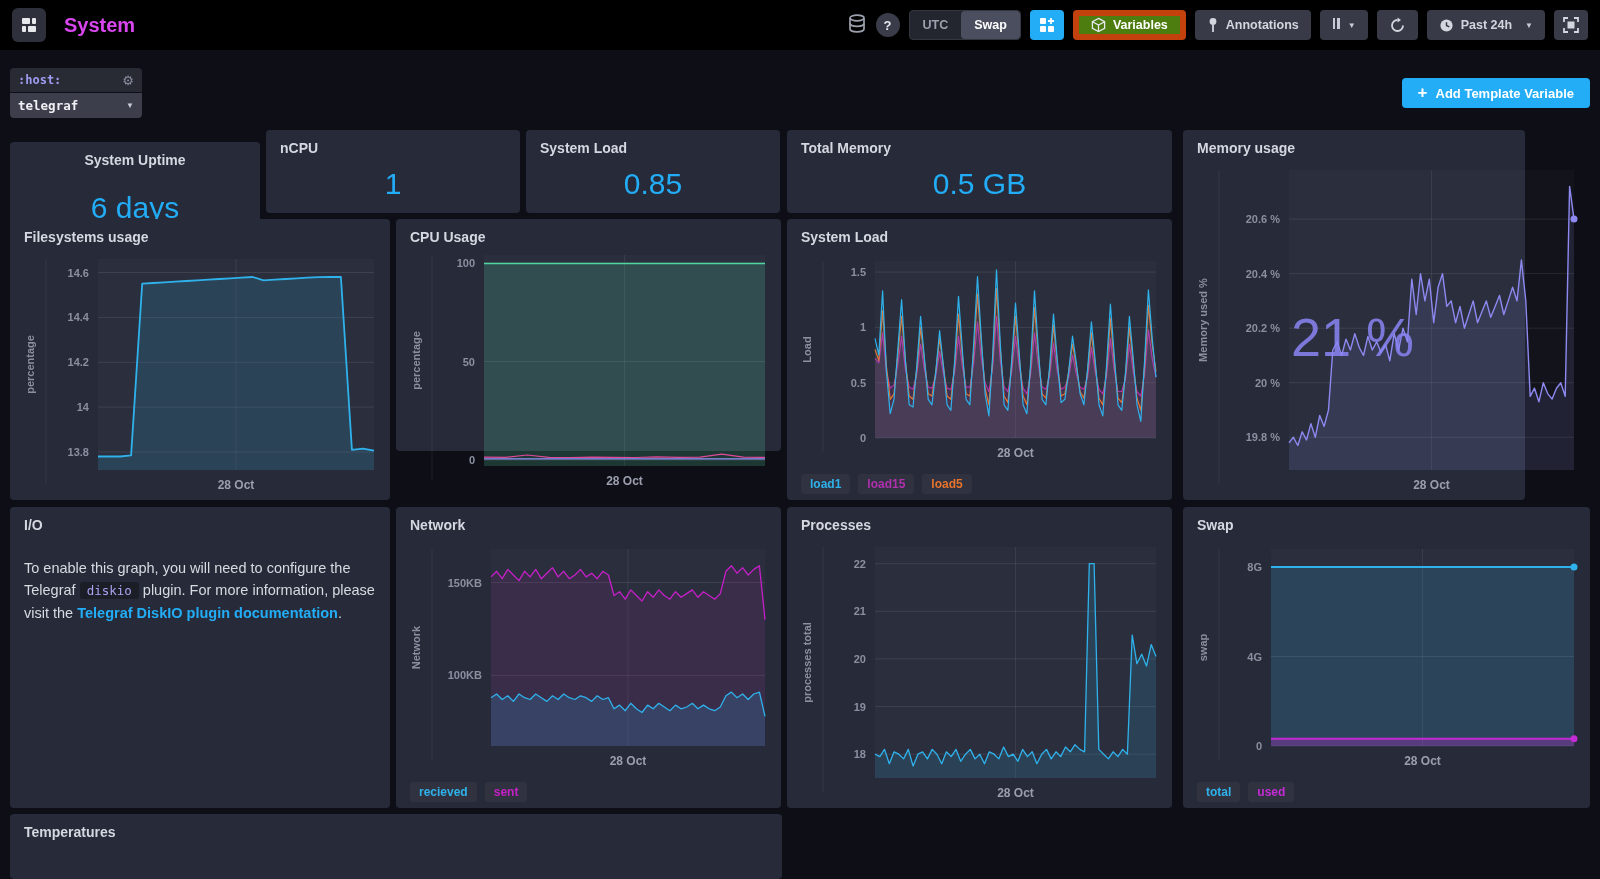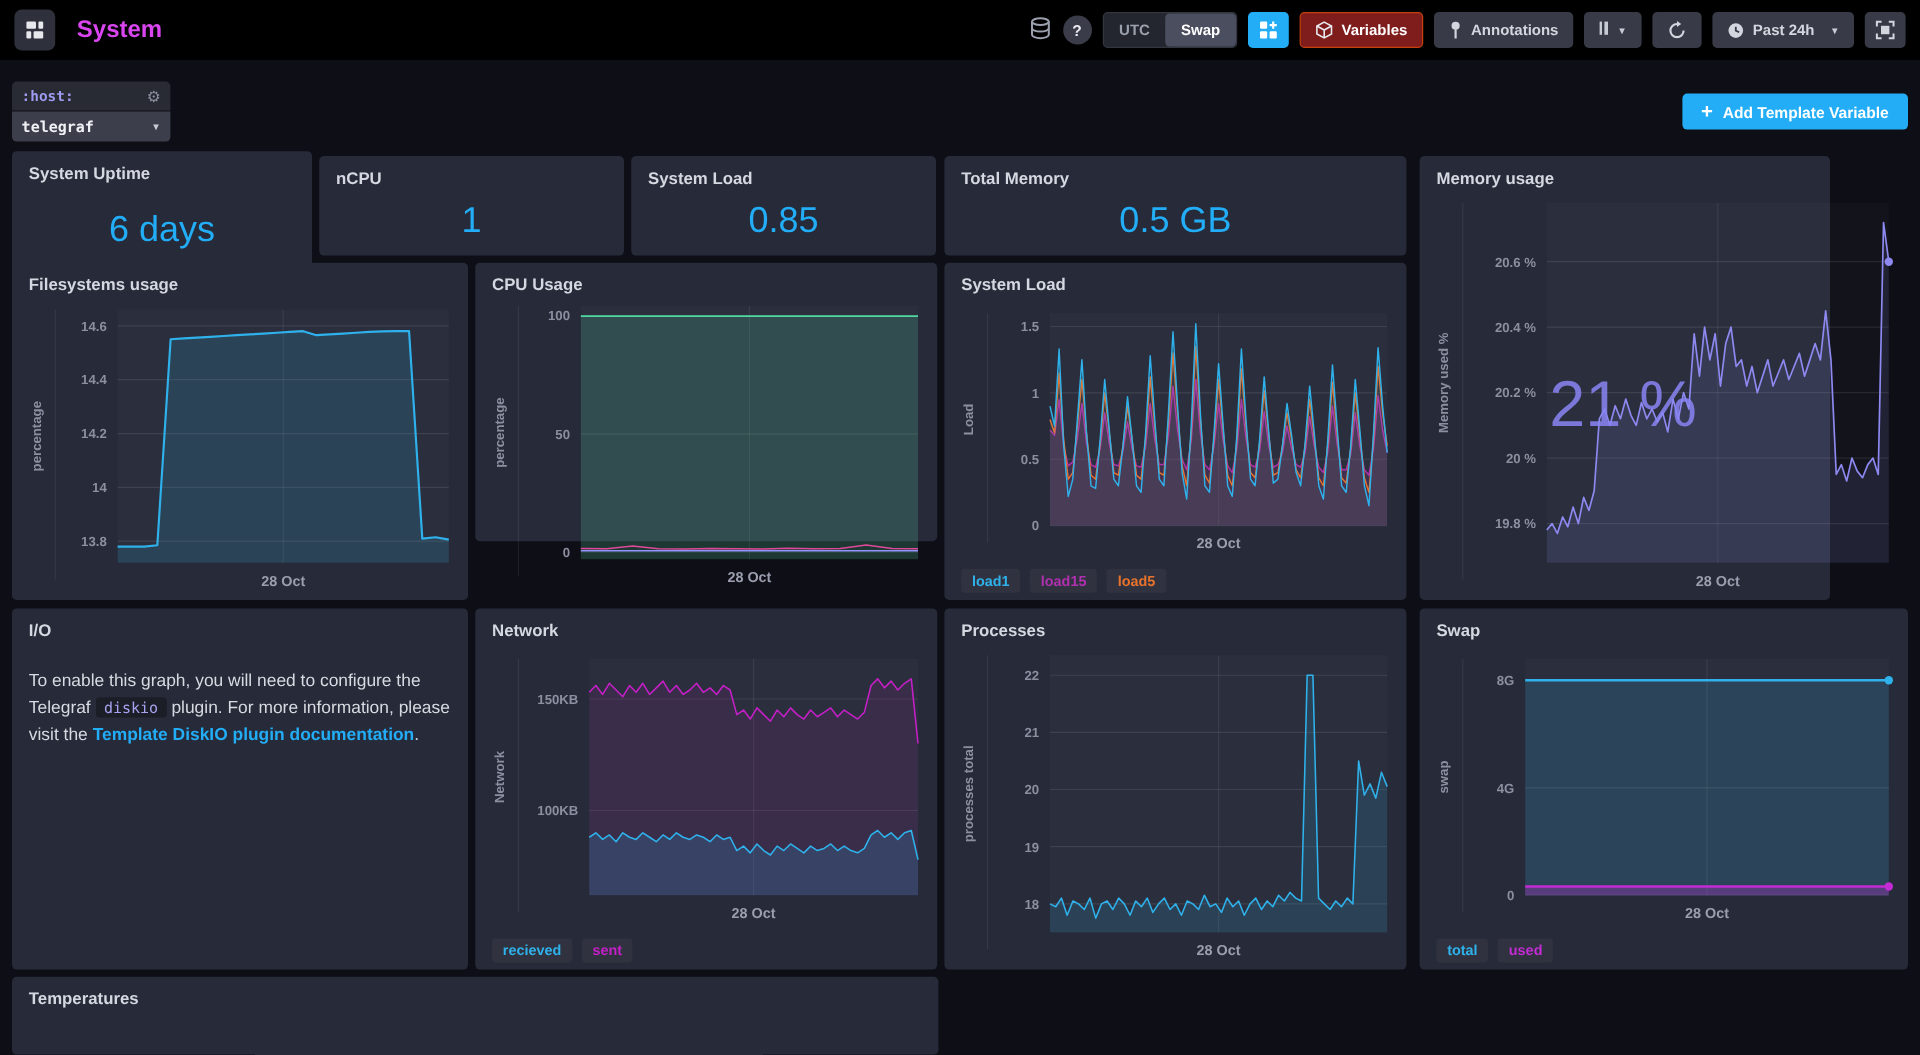--- a/index.html
+++ b/index.html
@@ -16,21 +16,21 @@
   .tb-right { margin-left:auto; display:flex; align-items:center; gap:9px; }
   .tb-icon { color:#9ba0ad; display:flex; align-items:center; cursor:pointer; }
   .help-circle { width:24px; height:24px; border-radius:50%; background:#3a3d49; color:#e8eaf0;
                  font-weight:bold; font-size:13px; display:flex; align-items:center; justify-content:center; }
   .seg { display:flex; background:#24262f; border-radius:4px; overflow:hidden; height:30px; border:1px solid #33363f;}
   .seg span { padding:0 13px; display:flex; align-items:center; font-size:12.5px; font-weight:bold; cursor:pointer; }
   .seg .off { color:#9ba0ad; }
   .seg .on  { color:#fff; background:#4a4e5e; border-radius:4px; }
   .tb-btn { height:30px; background:#383b47; border-radius:4px; color:#d3d6de; font-size:12.5px;
             font-weight:bold; display:flex; align-items:center; gap:7px; padding:0 12px; cursor:pointer; }
-  .tb-btn.active { background:#7f1d1d; border:1px solid #c2410c; color:#fff; }
+  .tb-btn.active { background:#4d7c0f; border:6px solid #c2410c; color:#fff; }
   .tb-btn.blue { background:#22ADF6; padding:0 8px; }
   .caret { font-size:8px; color:#c7cbd4; }
   .pbar { display:inline-block; width:2.5px; height:11px; background:#c7cbd4; margin:0 1px; }
 
   
   .var-pill { position:absolute; left:10px; top:68px; width:132px; height:24px; background:#282a34;
               border-radius:4px 4px 0 0; display:flex; align-items:center; justify-content:space-between;
               padding:0 8px; }
   .var-name { color:#9f9bf1; font-family:"DejaVu Sans Mono", monospace; font-size:12px; font-weight:bold; }
   .gear { color:#8a8e9e; font-size:13px; cursor:pointer; }
@@ -57,21 +57,21 @@
   .overlay-val { position:absolute; left:108px; top:148px; color:rgba(137,133,245,0.85);
                  font-size:54px; font-weight:400; pointer-events:none;margin-top:28px; }
 
   
   .io-body { padding:16px 14px; color:#d7dae0; font-size:14.5px; line-height:1.55; }
   .code-pill { background:#1c1e27; border-radius:3px; padding:1px 7px; color:#a7a3f0;
                font-family:"DejaVu Sans Mono", monospace; font-size:12.5px; }
   .io-link { color:#22ADF6; font-weight:bold; cursor:pointer; }
 
   
-  #p-uptime      { left:10px;   top:126px; width:250px; height:107px;  }
+  #p-uptime      { left:10px;   top:142px; width:250px; height:107px;text-align:center;  }
   #p-ncpu        { left:266px;  top:130px; width:254px; height:83px;  }
   #p-loadstat    { left:526px;  top:130px; width:254px; height:83px;  }
   #p-totalmem    { left:787px;  top:130px; width:385px; height:83px;  }
   #p-memory      { left:1183px; top:130px; width:342px; height:370px; }
   #p-filesystems { left:10px;   top:219px; width:380px; height:281px; }
   #p-cpu         { left:396px;  top:219px; width:385px; height:232px; }
   #p-sysload     { left:787px;  top:219px; width:385px; height:281px; }
   #p-io          { left:10px;   top:507px; width:380px; height:301px; }
   #p-network     { left:396px;  top:507px; width:385px; height:301px; }
   #p-processes   { left:787px;  top:507px; width:385px; height:301px; }
@@ -290,21 +290,21 @@
       <span class="lpill" style="color:#E8732C">load5</span>
     </div>
 </div>
 
 <div class="panel" id="p-io">
   <div class="ptitle">I/O</div>
   <div class="io-body">
     <span>To enable this graph, you will need to configure the Telegraf</span>
     <span class="code-pill">diskio</span>
     <span>plugin. For more information, please visit the</span>
-    <span class="io-link">Template DiskIO plugin documentation</span><span>.</span>
+    <span class="io-link">Telegraf DiskIO plugin documentation</span><span>.</span>
   </div>
 </div>
 
 <div class="panel" id="p-network">
   <div class="ptitle">Network</div>
   <div class="chart"><svg width="385" height="233">
         <rect x="95" y="10" width="274" height="197" fill="rgba(255,255,255,0.025)"></rect>
         <line x1="36" x2="36" y1="10" y2="221" stroke="rgba(255,255,255,0.07)"></line>
         <line x1="95" x2="369" y1="136.4" y2="136.4" stroke="rgba(255,255,255,0.09)"></line>
         <text class="tick" x="86" y="140.4" text-anchor="end">100KB</text>

